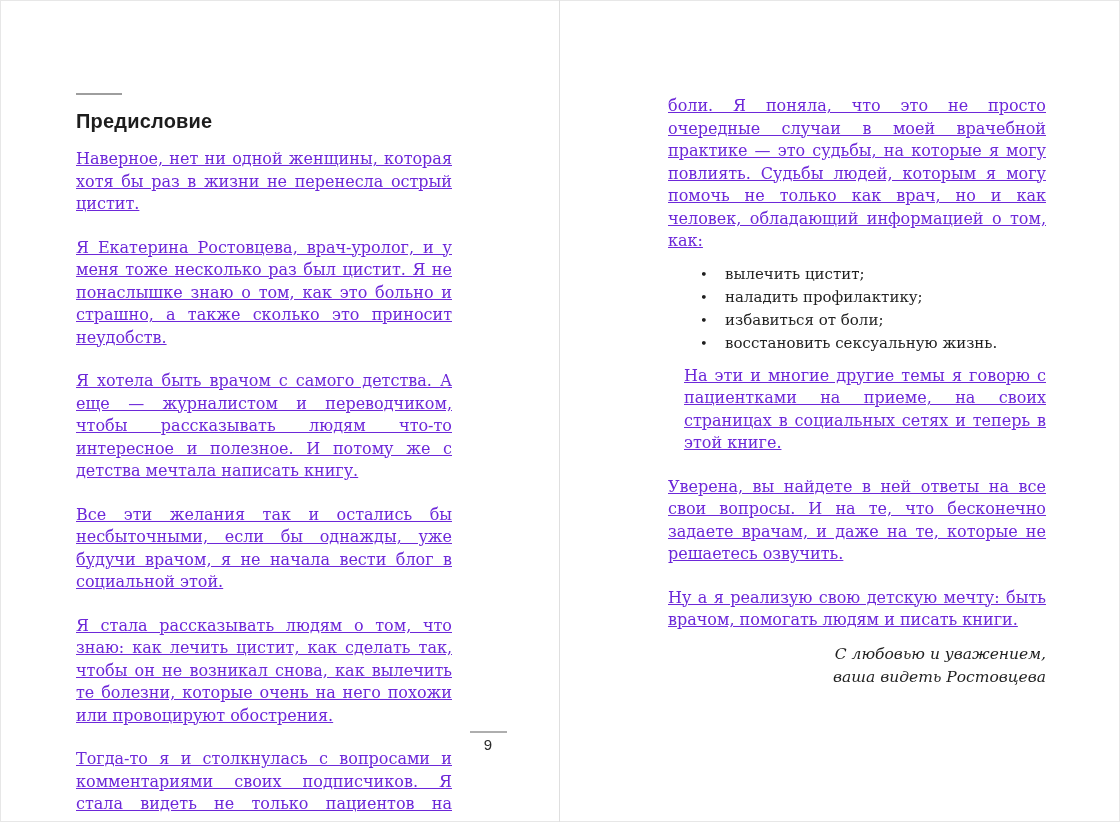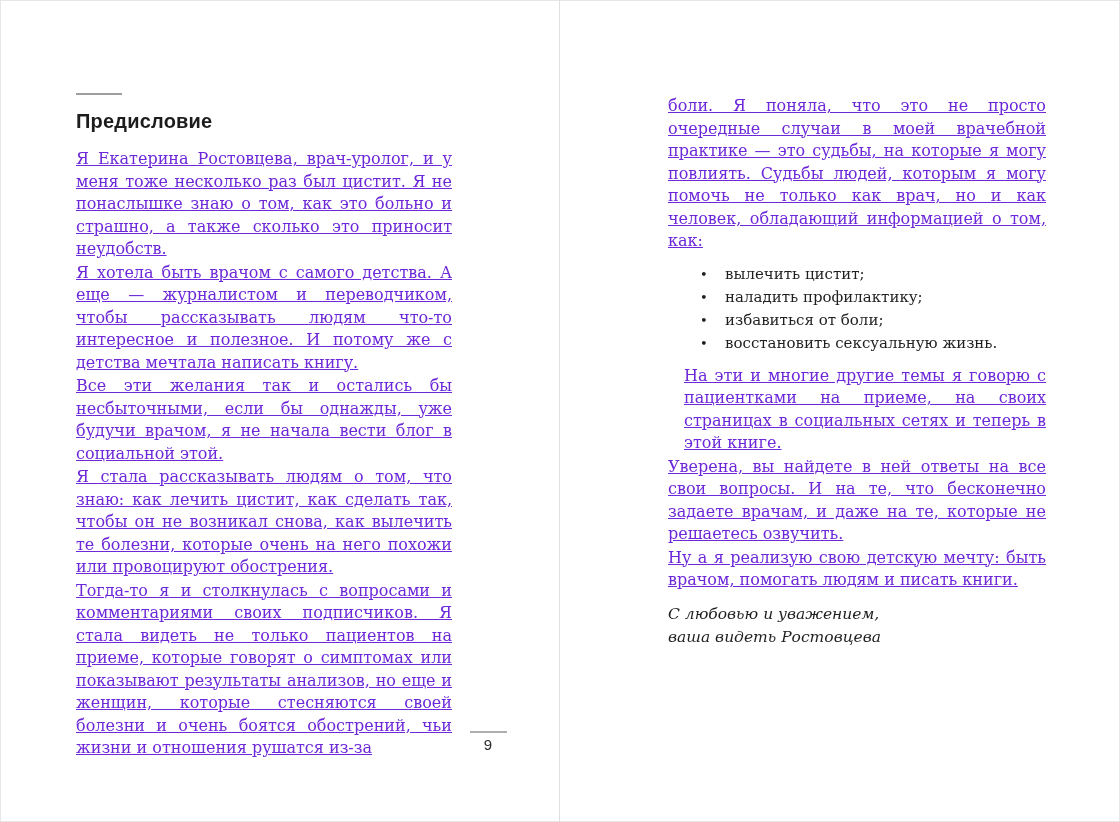--- a/index.html
+++ b/index.html
@@ -35,21 +35,21 @@
     color:#1d1d1d;
     letter-spacing:0.2px;
   }
   .body-text { margin-top:14px; }
   .body-text p, .right-col p {
     font-size:16px; line-height:22.5px;
     color:#6d28d9;
     text-align:justify;
     text-decoration:underline;
   }
-  .body-text p + p, .para-gap { margin-top:1px; }
+  .body-text p + p, .para-gap { margin-top:21px; }
 
   
   .folio {
     position:absolute; left:463px; top:731px;
     width:50px; text-align:center;
   }
   .folio-rule {
     width:37px; height:2px; background:#aeaeae; margin:0 auto;
   }
   .folio-number {
@@ -74,38 +74,39 @@
     padding-left:25px;
   }
   .bullet-list li .bullet-dot {
     position:absolute; left:0; top:0;
     font-size:13px; line-height:23px; color:#1f1f1f;
   }
   .after-list { margin-top:10px;margin-left:16px; }
 
   .signature {
     margin-top:11px;
-    text-align:left;
+    text-align:right;
     font-style:italic;
     font-size:15.5px; line-height:23px;
     color:#1f1f1f;
   }
 </style>
 </head>
 <body>
 
 <div class="spread">
 
   <div class="gutter"></div>
 
   <div class="left-col">
     <div class="heading-rule"></div>
     <h1 class="chapter-title">Предисловие</h1>
 
     <div class="body-text">
+      <p>Наверное, нет ни одной женщины, которая хотя бы раз в жизни не перенесла острый цистит.</p>
       <p>Я Екатерина Ростовцева, врач-уролог, и у меня тоже несколько раз был цистит. Я не понаслышке знаю о том, как это больно и страшно, а также сколько это приносит неудобств.</p>
       <p>Я хотела быть врачом с самого детства. А еще — журналистом и переводчиком, чтобы рассказывать людям что-то интересное и полезное. И потому же с детства мечтала написать книгу.</p>
       <p>Все эти желания так и остались бы несбыточными, если бы однажды, уже будучи врачом, я не начала вести блог в социальной этой.</p>
       <p>Я стала рассказывать людям о том, что знаю: как лечить цистит, как сделать так, чтобы он не возникал снова, как вылечить те болезни, которые очень на него похожи или провоцируют обострения.</p>
       <p>Тогда-то я и столкнулась с вопросами и комментариями своих подписчиков. Я стала видеть не только пациентов на приеме, которые говорят о симптомах или показывают результаты анализов, но еще и женщин, которые стесняются своей болезни и очень боятся обострений, чьи жизни и отношения рушатся из-за</p>
     </div>
   </div>
 
   <div class="folio">
     <div class="folio-rule"></div>

